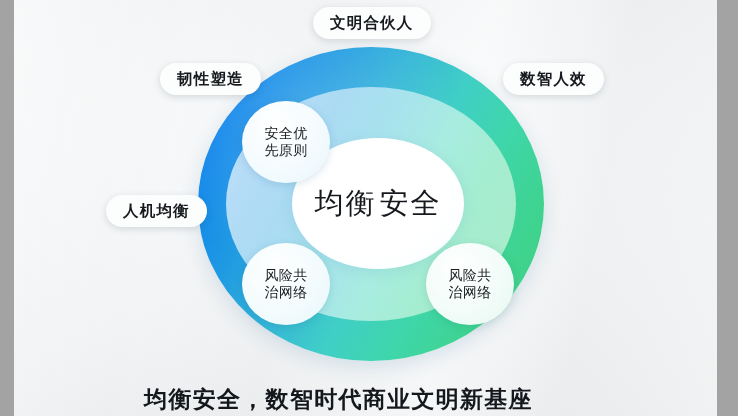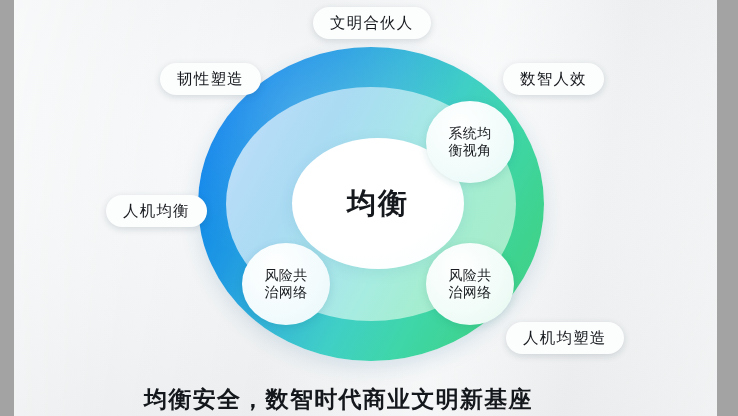--- a/index.html
+++ b/index.html
@@ -110,21 +110,21 @@
     position: absolute;
     left: 278px;
     top: 138px;
     width: 172px;
     height: 131px;
     display: flex;
     align-items: center;
     justify-content: center;
     gap: 3px;
     color: #15181c;
-    font-weight: bold;
+    font-weight: normal;
     font-size: 29px;
     letter-spacing: 2px;
     line-height: 1.06;
     white-space: nowrap;
   }
 
   
   .bubble {
     position: absolute;
     border-radius: 50%;
@@ -168,21 +168,21 @@
     position: absolute;
     display: flex;
     align-items: center;
     justify-content: center;
     height: 32px;
     padding: 0 17px;
     border-radius: 16px;
     background: #fcfdfd;
     color: #16191d;
     font-size: 15.5px;
-    font-weight: 400;
+    font-weight: 700;
     letter-spacing: 1.2px;
     white-space: nowrap;
     box-shadow: 0 2px 7px rgba(40,60,80,0.16);
   }
   #pill-top     { left: 299px; top: 7px; }
   #pill-upleft  { left: 146px; top: 63px; }
   #pill-upright { left: 489px; top: 63px; }
   #pill-left    { left: 92px;  top: 195px; }
   #pill-right   { left: 531px; top: 195px; }
   #pill-lowleft { left: 112px; top: 322px; }
@@ -212,37 +212,37 @@
   <div class="letterbox right"></div>
 
   <div id="slide">
 
     <div class="ring" id="ring-outer"></div>
     <div class="ring" id="ring-mid"></div>
     <div class="ring" id="ring-core"></div>
 
     <div id="core-label">
       <span>均衡</span>
-    </div>
-
-    <div class="bubble" id="bubble-tr">
-      <span>系统均</span>
-      <span>衡视角</span>
+      <span>安全</span>
+    </div>
+
+    <div class="bubble" id="bubble-tl">
+      <span>安全优</span>
+      <span>先原则</span>
     </div>
     <div class="bubble" id="bubble-bl">
       <span>风险共</span>
       <span>治网络</span>
     </div>
     <div class="bubble" id="bubble-br">
       <span>风险共</span>
       <span>治网络</span>
     </div>
 
     <div class="pill" id="pill-top">文明合伙人</div>
     <div class="pill" id="pill-upleft">韧性塑造</div>
     <div class="pill" id="pill-upright">数智人效</div>
     <div class="pill" id="pill-left">人机均衡</div>
-    <div class="pill" id="pill-lowright">人机均塑造</div>
 
     <div id="caption">均衡安全，数智时代商业文明新基座</div>
 
   </div>
 </div>
 
 </body></html>

